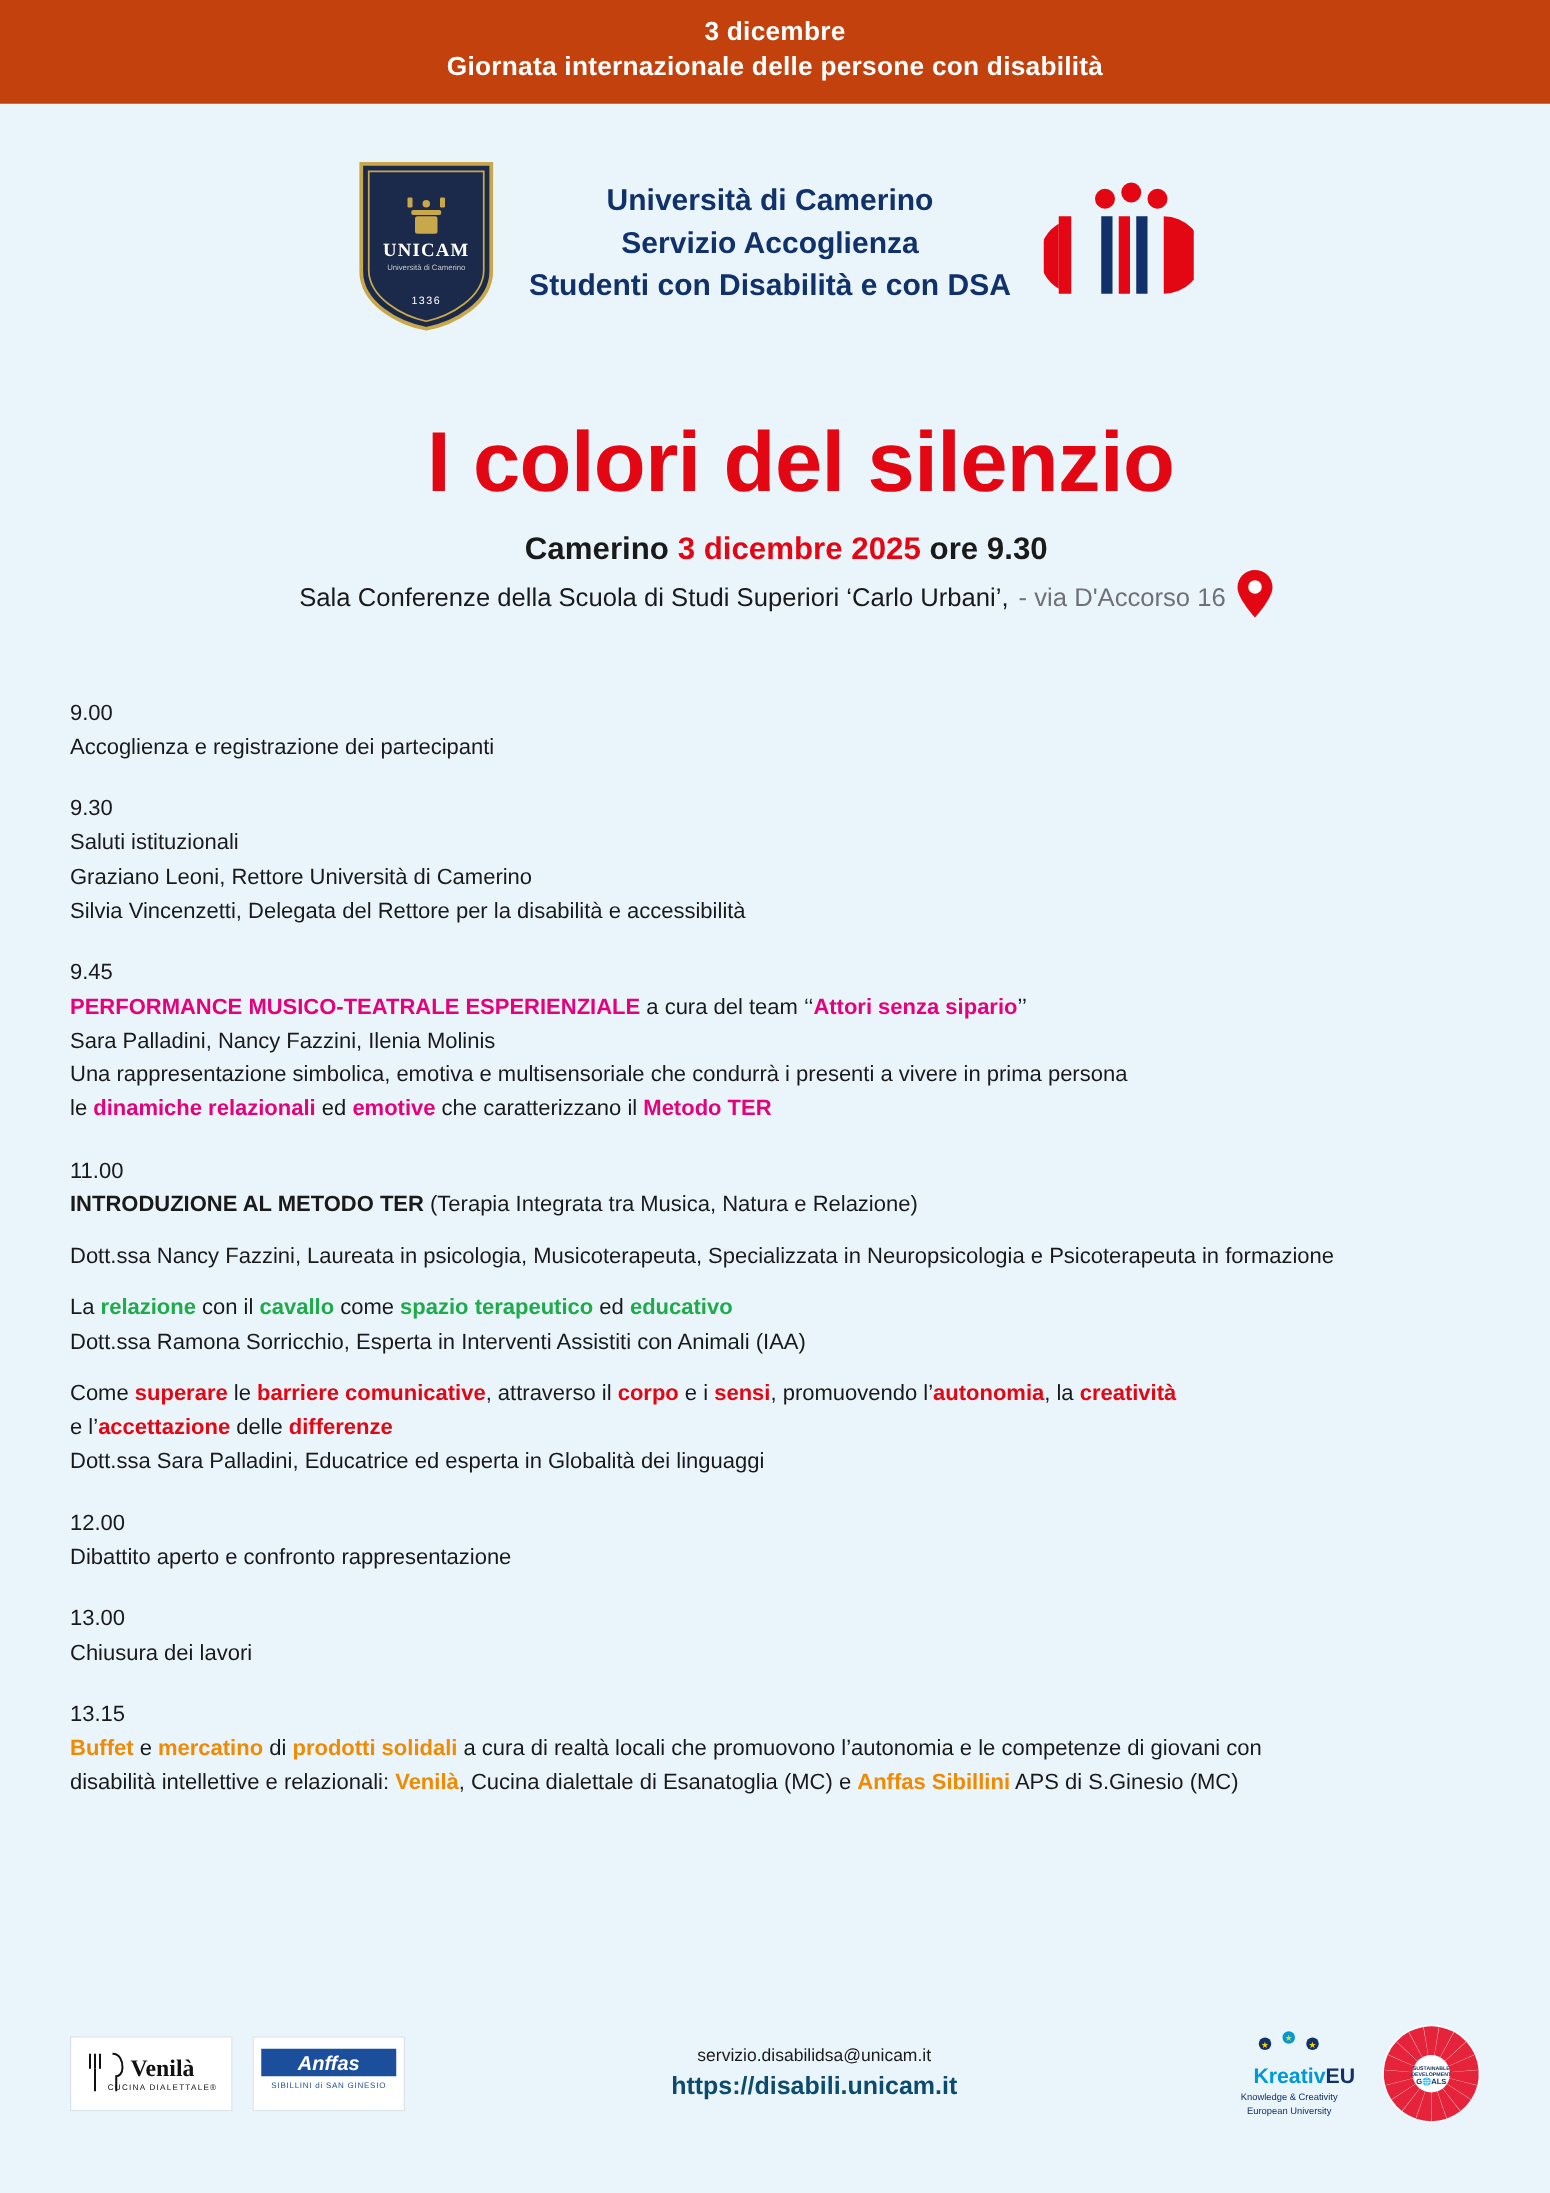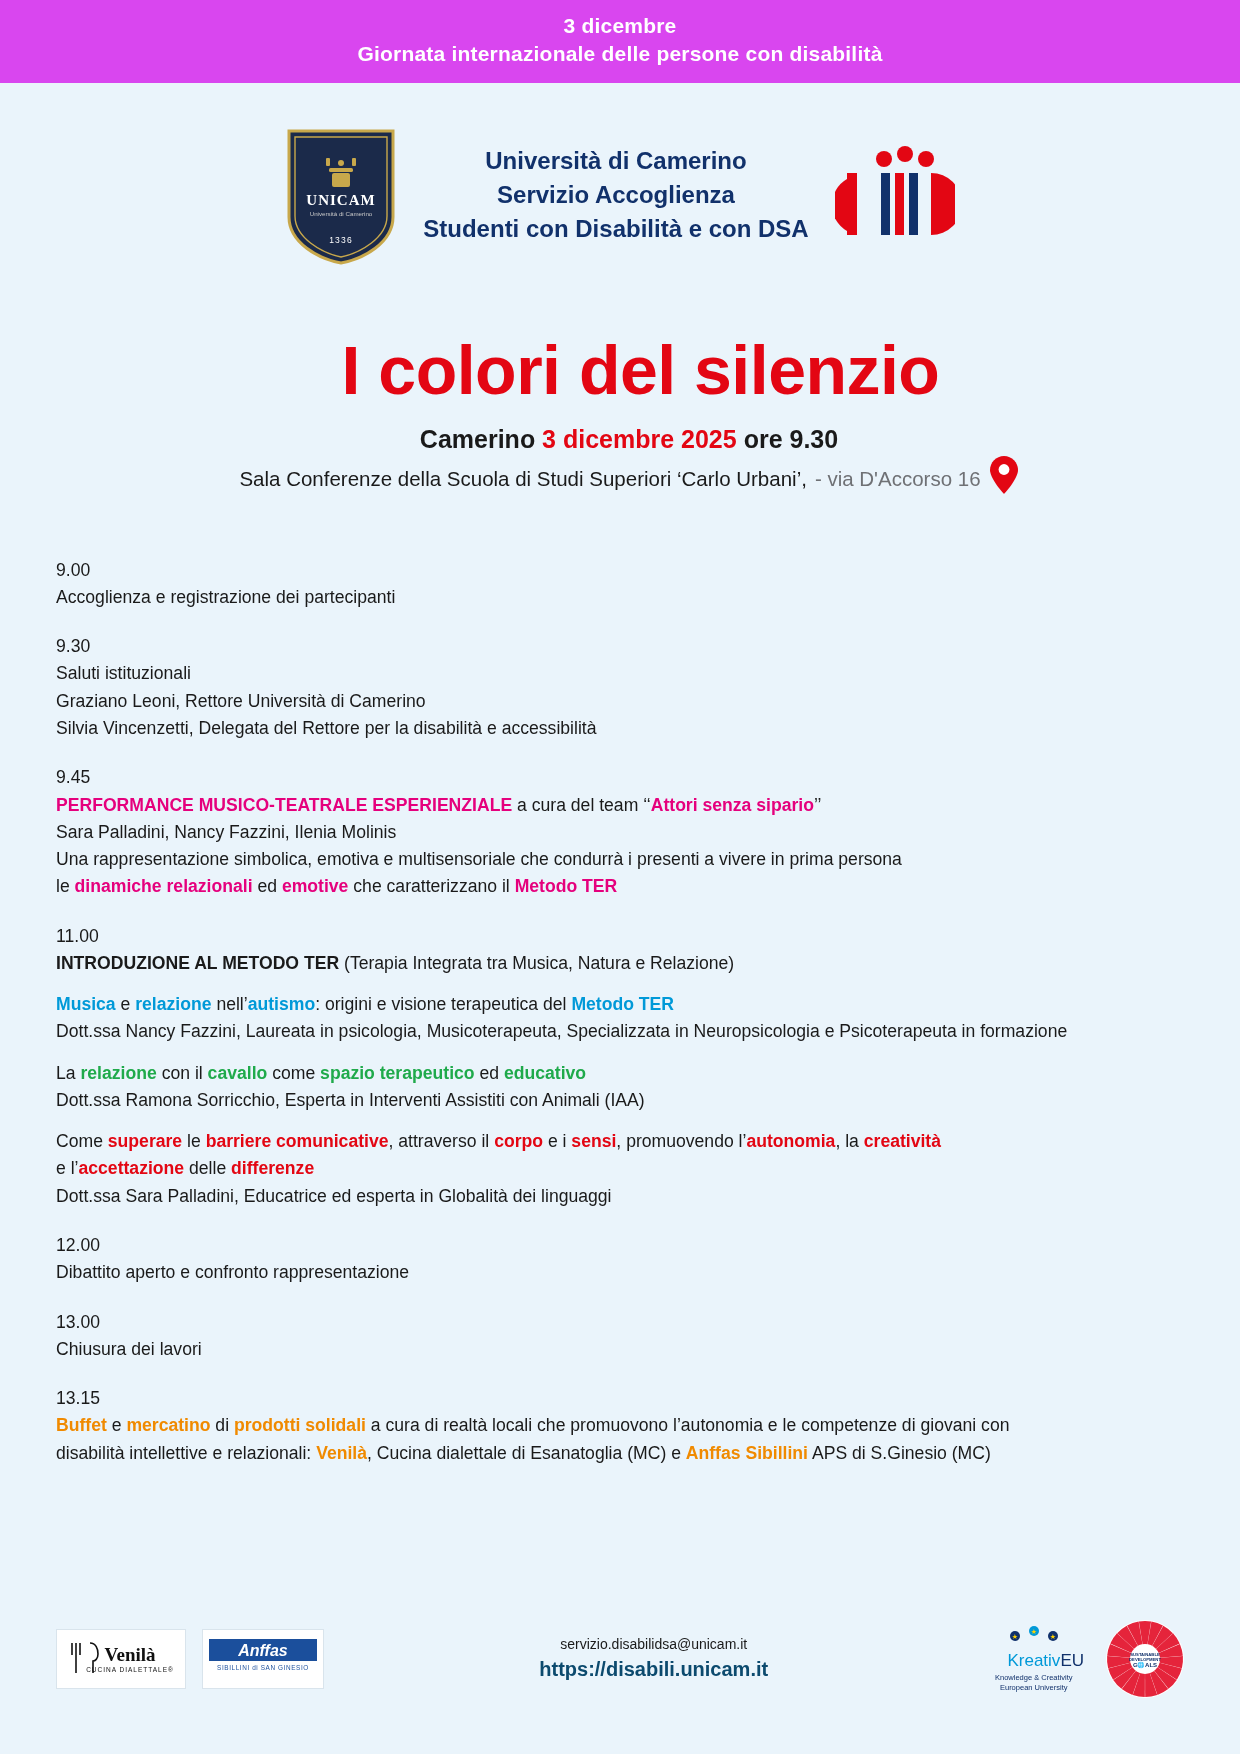--- a/index.html
+++ b/index.html
@@ -11,21 +11,21 @@
     height: 1754px;
     background: #eaf4fb;
     font-family: "Liberation Sans", sans-serif;
     color: #1a1a1a;
     position: relative;
     overflow: hidden;
   }
 
   
   .banner {
-    background: #d946ef;
+    background: #c2410c;
     color: #ffffff;
     text-align: center;
     padding: 12px 0 14px 0;
     font-weight: bold;
     font-size: 21px;
     line-height: 1.35;
     letter-spacing: .2px;
   }
 
   
@@ -149,21 +149,21 @@
   }
   .mail { font-size: 14px; color: #1a1a1a; }
   .site { font-size: 20px; color: #0c4a6e; font-weight: bold; }
 
   .footer-right {
     display: flex;
     align-items: center;
     gap: 22px;
   }
   .kreativ { text-align: center; }
-  .kreativ-name { font-size: 17px; font-weight: normal; padding-left: 24px; }
+  .kreativ-name { font-size: 17px; font-weight: bold; padding-left: 24px; }
   .kreativ-name .k { color: #0099d8; }
   .kreativ-name .e { color: #11316b; }
   .kreativ-sub {
     font-size: 7.5px;
     color: #11316b;
     line-height: 1.35;
     margin-top: 2px;
     white-space: pre-line;
   }
   .sdg {
@@ -270,23 +270,20 @@
 
   <div class="block">
     <span class="time">11.00</span>
     <div>
       <span class="b">INTRODUZIONE AL METODO TER</span><span> (Terapia Integrata tra Musica, Natura e Relazione)</span>
     </div>
 
     <div class="spacer"></div>
 
     <div>
-      <div>
-        <span class="blue">Musica</span><span> e </span><span class="blue">relazione</span><span> nell’</span><span class="blue">autismo</span><span>: origini e visione terapeutica del </span><span class="blue">Metodo TER</span>
-      </div>
       <span class="time">Dott.ssa Nancy Fazzini, Laureata in psicologia, Musicoterapeuta, Specializzata in Neuropsicologia e Psicoterapeuta in formazione</span>
     </div>
 
     <div class="spacer"></div>
 
     <div>
       <div>
         <span>La </span><span class="green">relazione</span><span> con il </span><span class="green">cavallo</span><span> come </span><span class="green">spazio terapeutico</span><span> ed </span><span class="green">educativo</span>
       </div>
       <span class="time">Dott.ssa Ramona Sorricchio, Esperta in Interventi Assistiti con Animali (IAA)</span>

